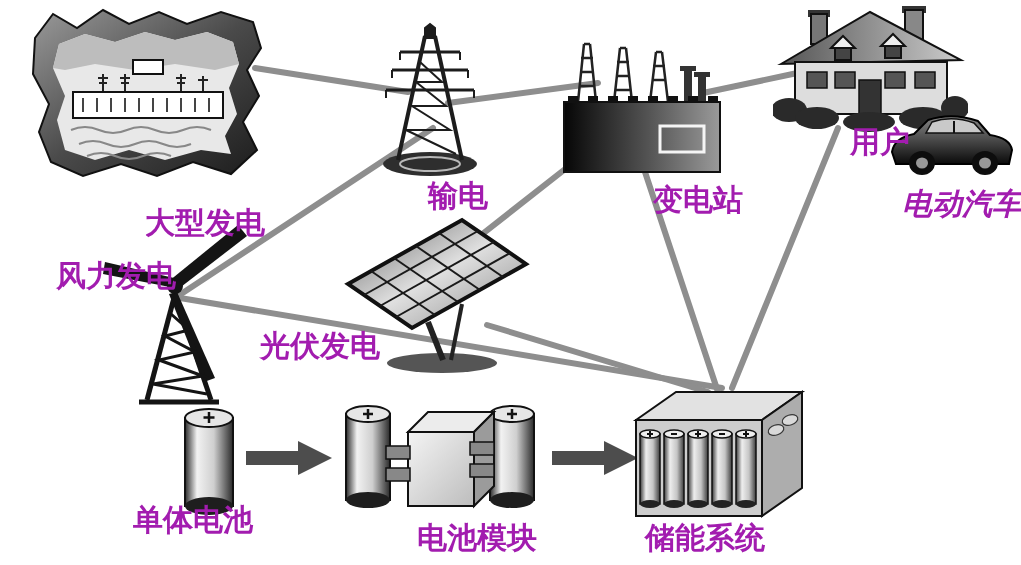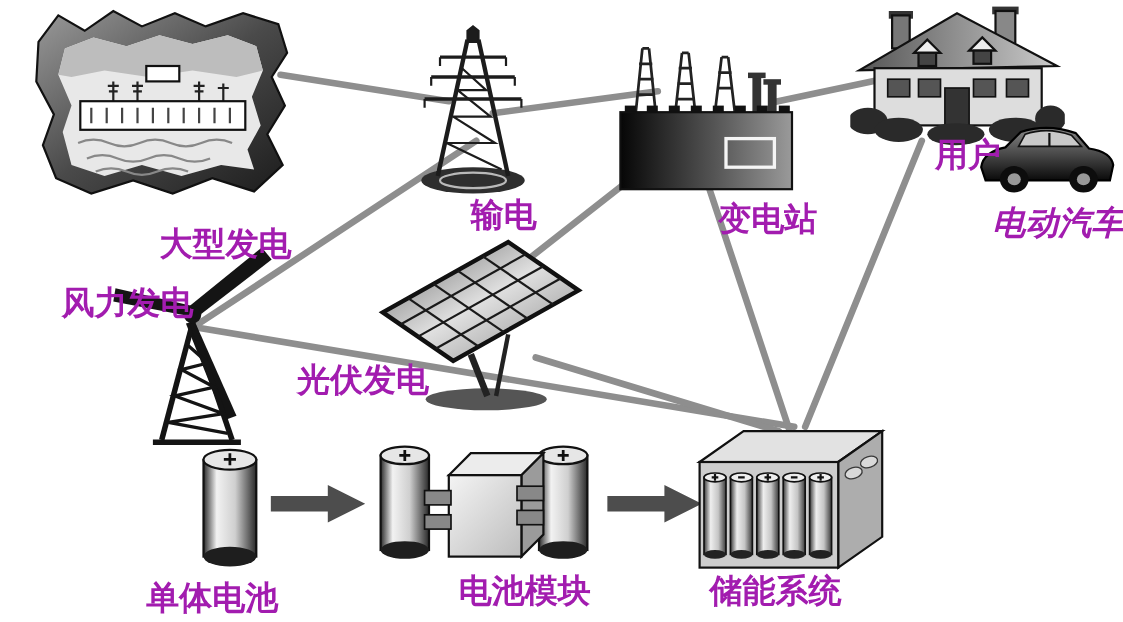--- a/index.html
+++ b/index.html
@@ -241,42 +241,42 @@
         <line x1="34" y1="83" x2="148" y2="19"></line>
         <line x1="50" y1="94" x2="164" y2="30"></line>
         <line x1="66" y1="105" x2="180" y2="41"></line>
         <line x1="41" y1="59" x2="105" y2="103"></line>
         <line x1="64" y1="46" x2="128" y2="90"></line>
         <line x1="86" y1="34" x2="150" y2="78"></line>
         <line x1="109" y1="21" x2="173" y2="65"></line>
       </g>
     </svg>
   </div>
-  <div class="label" style="left:250px; top:330px; width:130px;margin-left:10px;">光伏发电</div>
+  <div class="label" style="left:250px; top:330px; width:130px;">光伏发电</div>
 
   <div class="node" style="left:180px; top:402px; width:58px; height:118px;">
     <svg viewBox="0 0 58 118">
       <defs>
         <linearGradient id="batG" x1="0" y1="0" x2="1" y2="0">
           <stop offset="0" stop-color="#2a2a2a"></stop>
             <stop offset="0.25" stop-color="#f2f2f2"></stop>
           <stop offset="0.6" stop-color="#cfcfcf"></stop>
             <stop offset="1" stop-color="#2a2a2a"></stop>
         </linearGradient>
       </defs>
       <rect x="5" y="16" width="48" height="88" fill="url(#batG)" stroke="#111" stroke-width="2"></rect>
       <ellipse cx="29" cy="104" rx="24" ry="9" fill="#1e1e1e"></ellipse>
       <ellipse cx="29" cy="16" rx="24" ry="9" fill="#e6e6e6" stroke="#111" stroke-width="2"></ellipse>
       <g stroke="#111" stroke-width="2.5">
         <line x1="29" y1="10" x2="29" y2="21"></line>
         <line x1="23.5" y1="15.5" x2="34.5" y2="15.5"></line>
       </g>
     </svg>
   </div>
-  <div class="label" style="left:133px; top:504px; width:120px;margin-top:25px;">单体电池</div>
+  <div class="label" style="left:133px; top:504px; width:120px;">单体电池</div>
 
   <div class="node" style="left:246px; top:438px; width:86px; height:40px;">
     <svg viewBox="0 0 86 40">
       <polygon points="0,13 52,13 52,3 86,20 52,37 52,27 0,27" fill="#4d4d4d"></polygon>
     </svg>
   </div>
 
   <div class="node" style="left:336px; top:398px; width:208px; height:122px;">
     <svg viewBox="0 0 208 122">
       <defs>

